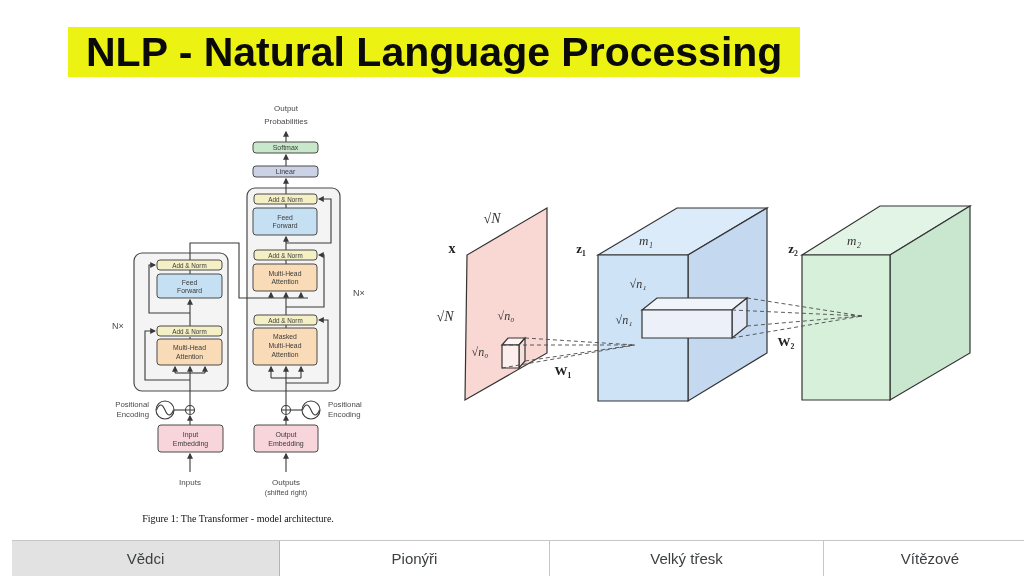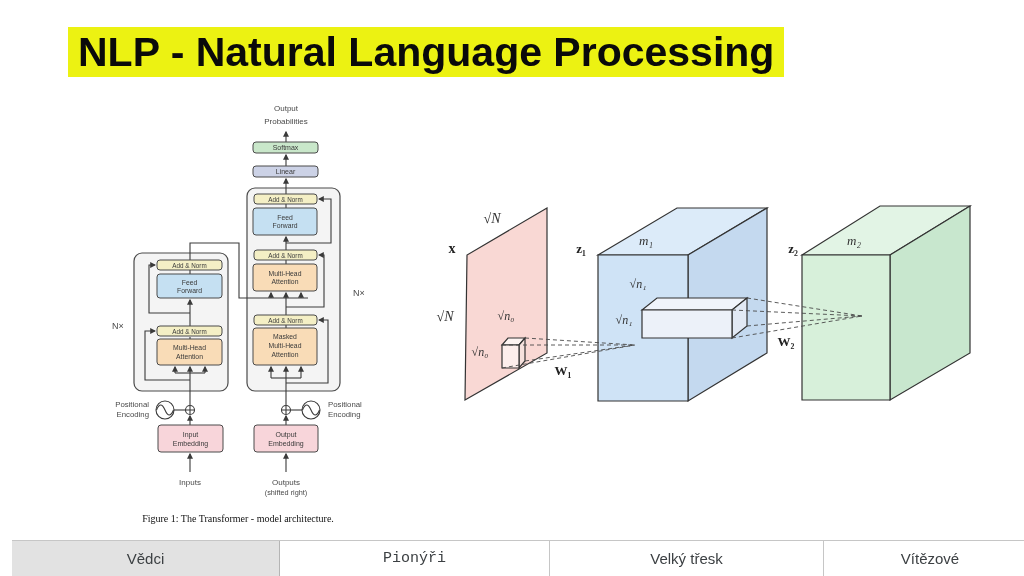--- a/index.html
+++ b/index.html
@@ -2,21 +2,21 @@
 <html><head>
 <meta charset="utf-8">
 <style>
   html,body{margin:0;padding:0;background:#fff;}
   body{width:1024px;height:576px;position:relative;overflow:hidden;
        font-family:"Liberation Sans",sans-serif;}
   
   .title-wrap{position:absolute;left:68px;top:27px;height:50px;}
   .title-hl{display:inline-block;background:#ecf212;color:#0a0a0a;
             font-family:"Liberation Sans",sans-serif;font-weight:bold;
-            font-size:41px;line-height:50px;padding:0 10px;letter-spacing:0px;
+            font-size:41px;line-height:50px;padding:0 18px;letter-spacing:0px;
             white-space:nowrap;}
   
   .fig{position:absolute;}
   #transformer-svg{left:100px;top:95px;}
   #network-svg{left:430px;top:193px;}
   svg text{fill:#3a3a3a;}
   .boxlbl{font-family:"Liberation Sans",sans-serif;}
   .smalllbl{font-family:"Liberation Sans",sans-serif;fill:#4a4a4a;}
   .mathlbl{font-family:"Liberation Serif",serif;font-style:italic;fill:#333;}
   .mathbold{font-family:"Liberation Serif",serif;font-weight:bold;font-style:normal;fill:#222;}
@@ -28,21 +28,21 @@
   .cubeedge{stroke:#333;stroke-width:1.2;}
   
   .tabbar{position:absolute;left:12px;bottom:0;width:1024px;height:36px;
           display:flex;border-top:1px solid #c6c6c6;background:#fff;box-sizing:border-box;}
   .tab{height:100%;display:flex;align-items:center;justify-content:center;
        font-size:15px;color:#3c4043;box-sizing:border-box;border-right:1px solid #c6c6c6;
        cursor:pointer;}
   .tab:last-child{border-right:none;}
   .tab.active{background:#e2e2e2;border-right-color:#b5b5b5;}
   .tab:nth-child(1){width:268px;}
-  .tab:nth-child(2){width:270px;font-family:Liberation Mono, monospace;}
+  .tab:nth-child(2){width:270px;}
   .tab:nth-child(3){width:274px;text-align:right;}
   .tab:nth-child(4){width:212px;}
 </style>
 </head>
 <body>
 
 <div class="title-wrap">
   <span class="title-hl">NLP - Natural Language Processing</span>
 </div>
 

